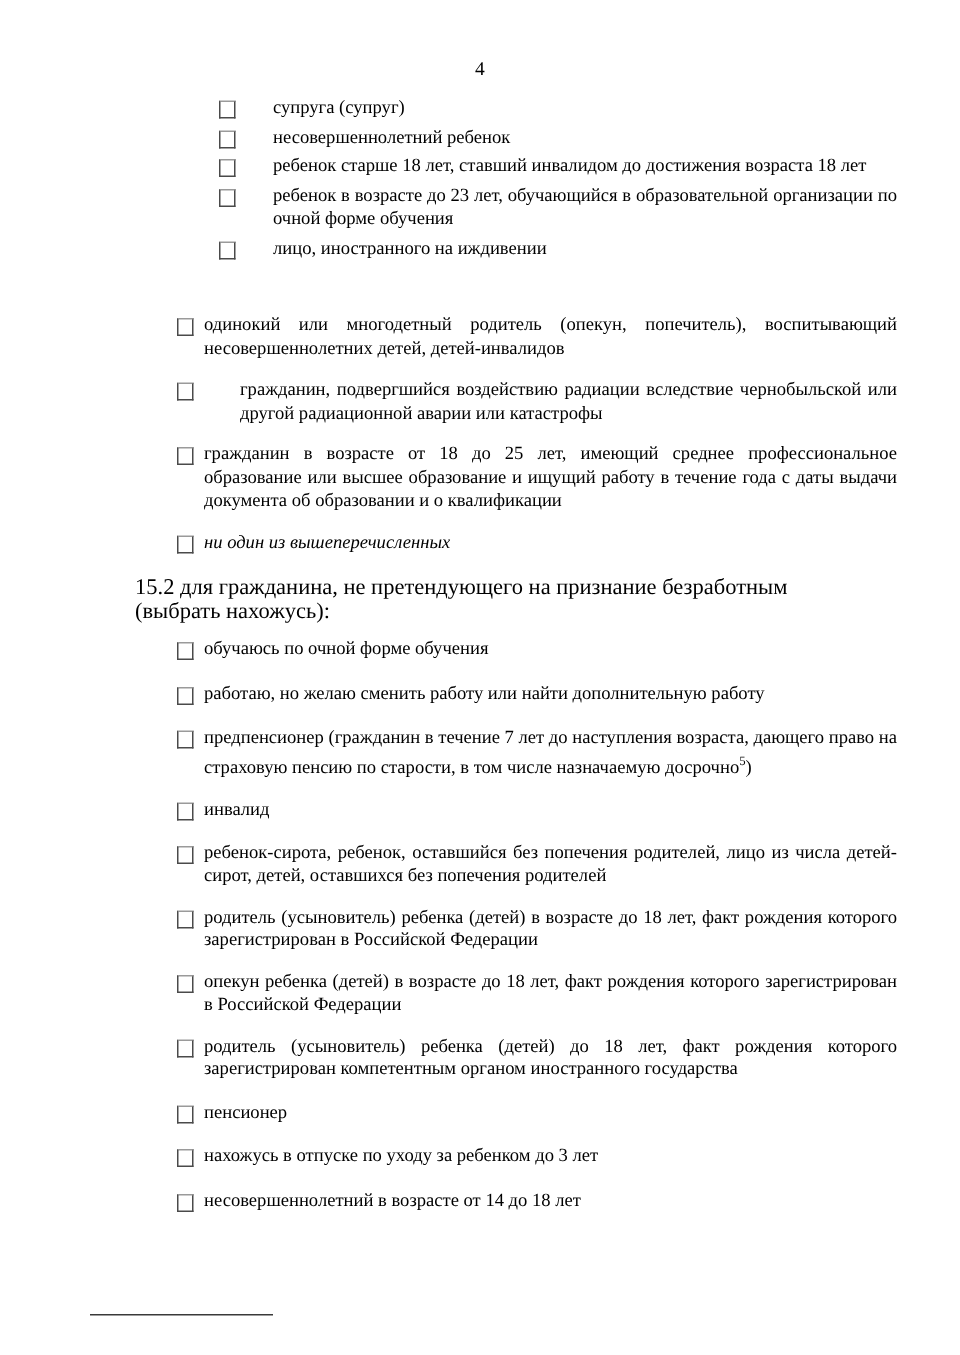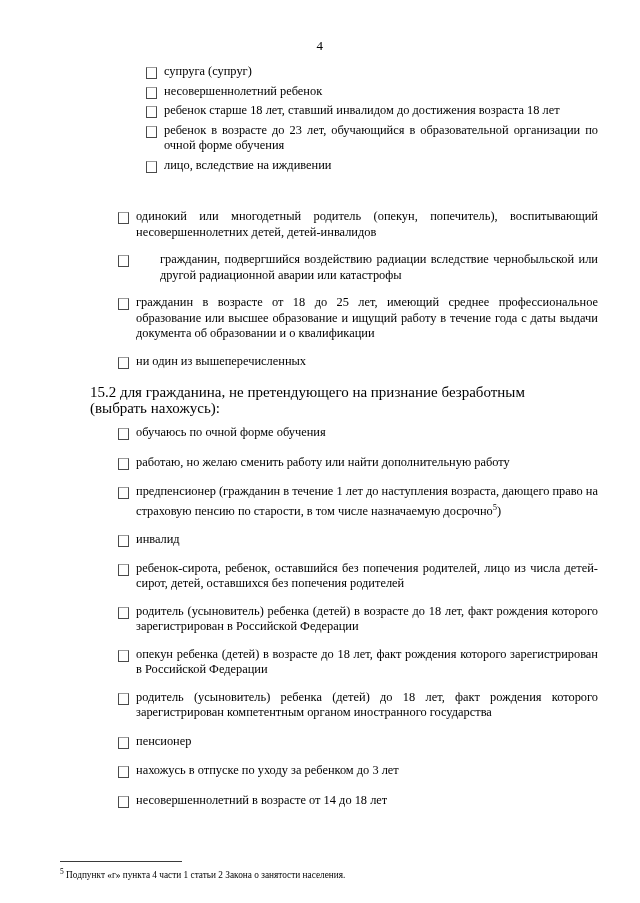--- a/index.html
+++ b/index.html
@@ -32,20 +32,21 @@
     padding-left: 90px;
     padding-right: 42px;
   }
   .row {
     display: flex;
     align-items: flex-start;
     margin-bottom: 3px;
   }
   .row.group-a {
     margin-bottom: 4px;
+    gap: 18px;
   }
   .checkbox {
     flex: 0 0 auto;
     width: 9px;
     height: 10px;
     border: 1px solid #4a4a4a;
     border-top: 1px solid #9a9a9a;
     margin-top: 3px;
     margin-right: 7px;
     background: #ffffff;
@@ -123,58 +124,58 @@
     <div class="row indent-1 group-a">
       <span class="checkbox"></span>
       <span class="label"> ребенок старше 18 лет, ставший инвалидом до достижения возраста 18 лет</span>
     </div>
     <div class="row indent-1 group-a">
       <span class="checkbox"></span>
       <span class="label">ребенок в возрасте до 23 лет, обучающийся в образовательной организации по очной форме обучения</span>
     </div>
     <div class="row indent-1 group-a">
       <span class="checkbox"></span>
-      <span class="label">лицо, вследствие на иждивении</span>
+      <span class="label">лицо, иностранного на иждивении</span>
     </div>
 
     <div class="spacer-md"></div>
 
     <div class="row indent-2" style="margin-bottom:12px;margin-top:22px;">
       <span class="checkbox"></span>
       <span class="label">одинокий или многодетный родитель (опекун, попечитель), воспитывающий несовершеннолетних детей, детей-инвалидов</span>
     </div>
     <div class="row indent-2" style="margin-bottom:12px;gap:24px;">
       <span class="checkbox"></span>
       <span class="label">гражданин, подвергшийся воздействию радиации вследствие чернобыльской или другой радиационной аварии или катастрофы</span>
     </div>
     <div class="row indent-2" style="margin-bottom:12px;">
       <span class="checkbox"></span>
       <span class="label">гражданин в возрасте от 18 до 25 лет, имеющий среднее профессиональное образование или высшее образование и ищущий работу в течение года с даты выдачи документа об образовании и о квалификации</span>
     </div>
-    <div class="row indent-2" style="margin-bottom:16px;">
+    <div class="row indent-2" style="margin-bottom:16px;font-style:italic;">
       <span class="checkbox"></span>
       <span class="label">ни один из вышеперечисленных</span>
     </div>
 
     <div class="section-head">
       <span>15.2 для гражданина, не претендующего на признание безработным</span>
       <span class="sub">(выбрать нахожусь):</span>
     </div>
 
     <div class="row indent-3" style="margin-bottom:14px;">
       <span class="checkbox"></span>
       <span class="label">обучаюсь по очной форме обучения</span>
     </div>
     <div class="row indent-3" style="margin-bottom:14px;">
       <span class="checkbox"></span>
       <span class="label">работаю, но желаю сменить работу или найти дополнительную работу</span>
     </div>
     <div class="row indent-3" style="margin-bottom:13px;">
       <span class="checkbox"></span>
-      <span class="label"><span>предпенсионер (гражданин в течение 1 лет до наступления возраста, дающего право на страховую пенсию по старости, в том числе назначаемую досрочно</span><sup class="fnref">5</sup><span>)</span></span>
+      <span class="label"><span>предпенсионер (гражданин в течение 7 лет до наступления возраста, дающего право на страховую пенсию по старости, в том числе назначаемую досрочно</span><sup class="fnref">5</sup><span>)</span></span>
     </div>
     <div class="row indent-3" style="margin-bottom:13px;">
       <span class="checkbox"></span>
       <span class="label">инвалид</span>
     </div>
     <div class="row indent-3" style="margin-bottom:12px;">
       <span class="checkbox"></span>
       <span class="label">ребенок-сирота, ребенок, оставшийся без попечения родителей, лицо из числа детей-сирот, детей, оставшихся без попечения родителей</span>
     </div>
     <div class="row indent-3" style="margin-bottom:12px;">
@@ -199,16 +200,15 @@
     </div>
     <div class="row indent-3" style="margin-bottom:0;">
       <span class="checkbox"></span>
       <span class="label">несовершеннолетний в возрасте от 14 до 18 лет</span>
     </div>
 
   </div>
 
   <div class="footnote-area">
     <div class="footnote-rule"></div>
-    <div class="footnote-text"><sup>5</sup><span> Подпункт «г» пункта 4 части 1 статьи 2 Закона о занятости населения.</span></div>
   </div>
 
 </div>
 
 </body></html>

